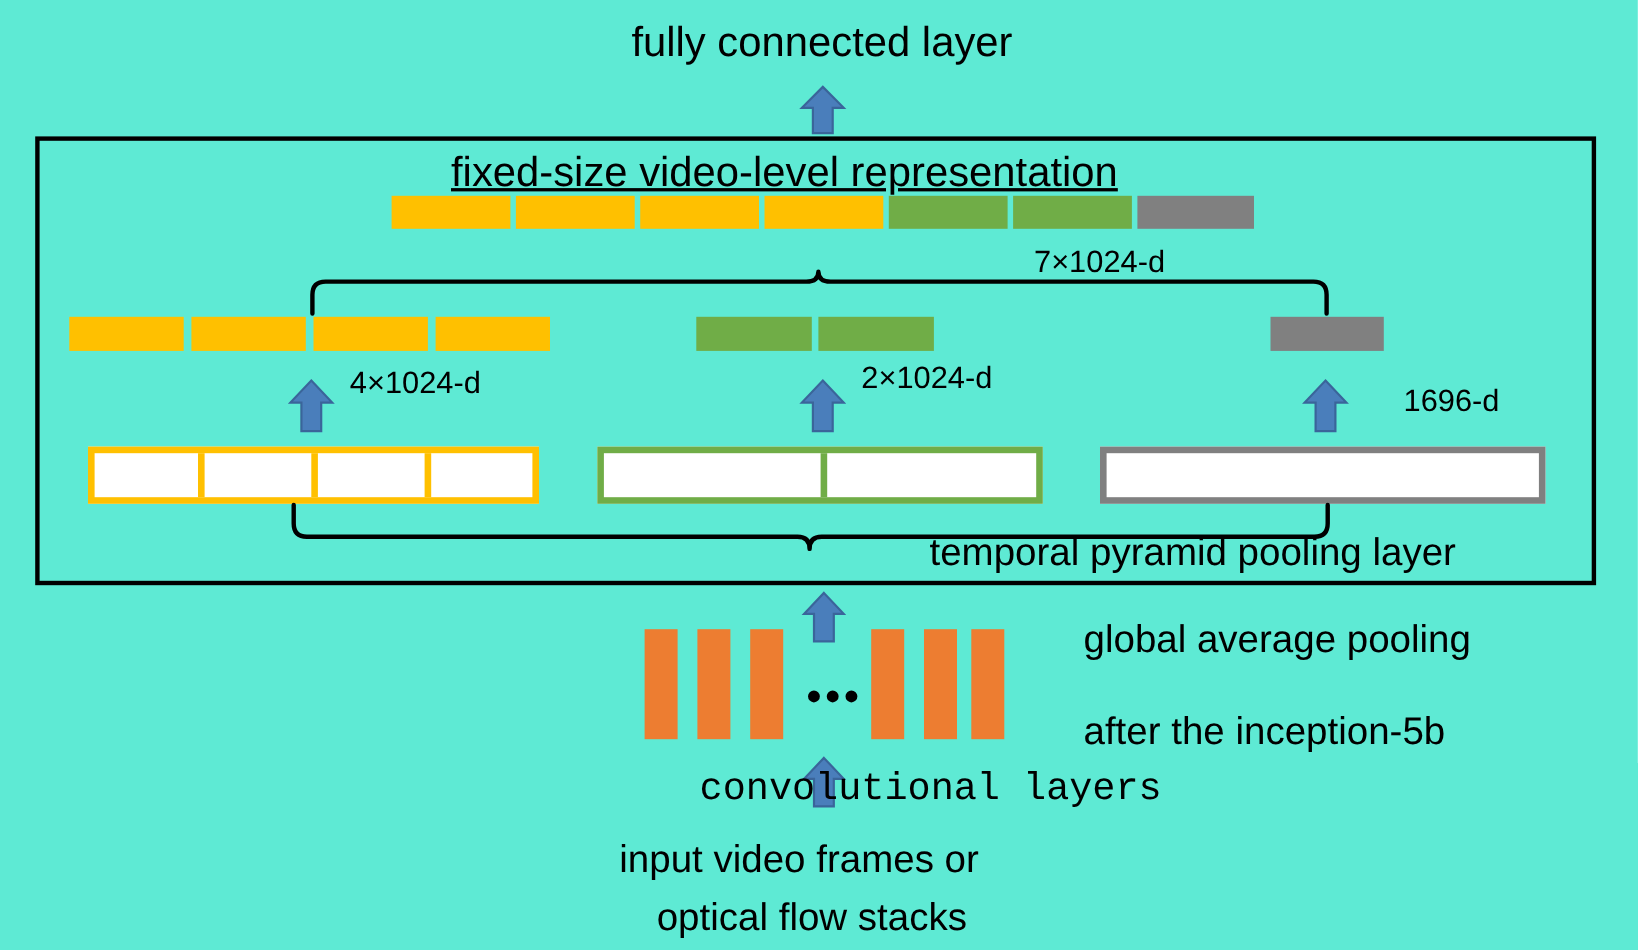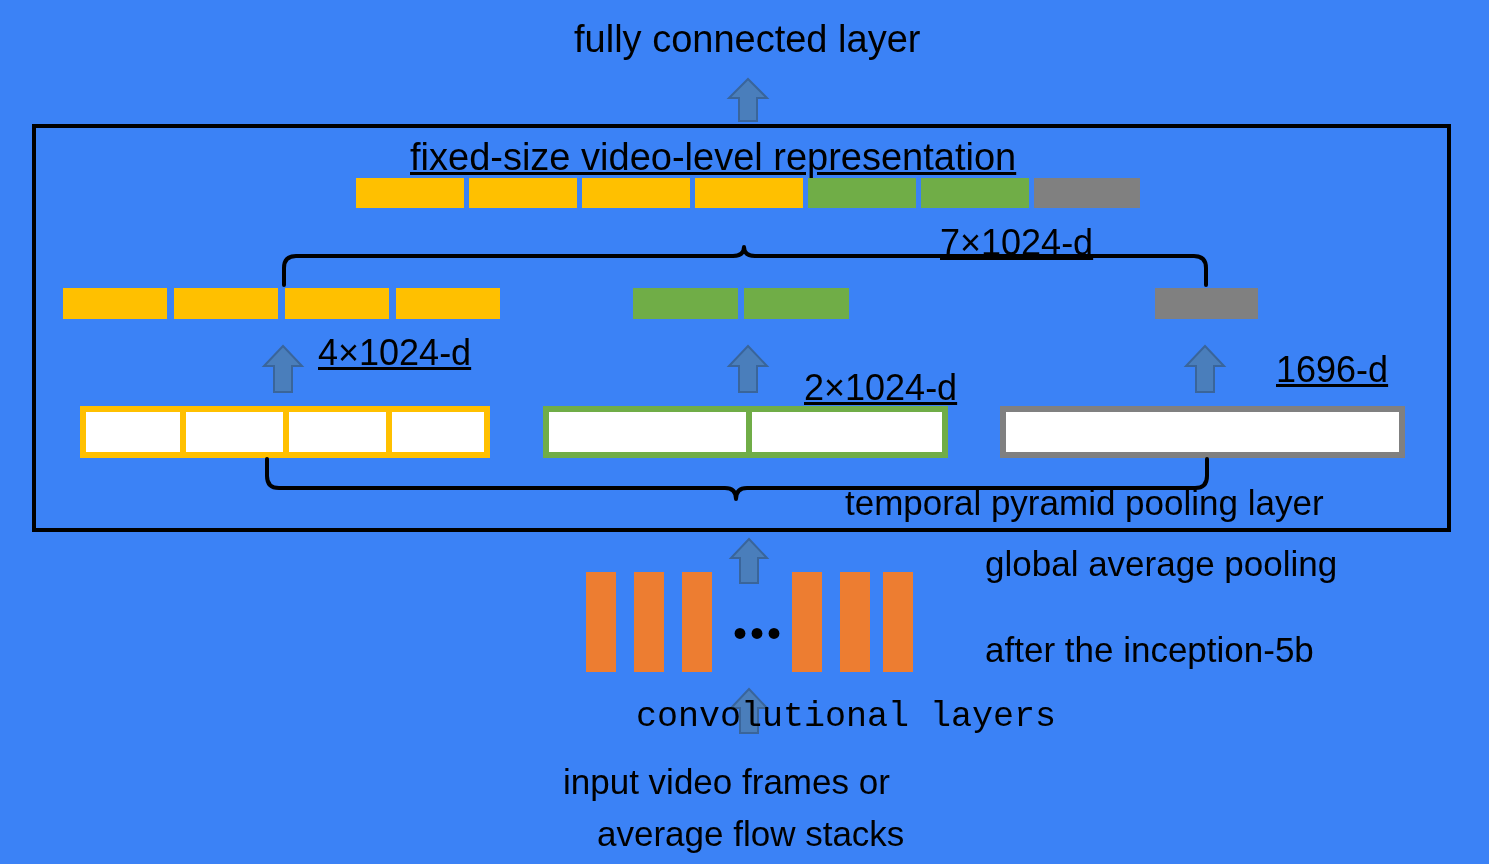--- a/index.html
+++ b/index.html
@@ -8,33 +8,33 @@
     background: #ffffff;
   }
   body {
     font-family: "Liberation Sans", sans-serif;
     color: #000000;
   }
   #canvas {
     position: relative;
     width: 1489px;
     height: 864px;
-    background: #3b82f6;
+    background: #5eead4;
     overflow: hidden;
   }
   .abs { position: absolute; }
   .txt {
     position: absolute;
     white-space: nowrap;
     color: #000000;
     font-weight: 400;
     line-height: 1.15;
   }
   .t-title   { font-size: 38px; }
-  .t-dim     { font-size: 36px; text-decoration: underline; }
+  .t-dim     { font-size: 28px; }
   .t-caption { font-size: 35px; }
 
   
   .cell { position: absolute; }
 
   
   .hollow {
     position: absolute;
     box-sizing: border-box;
     background: #ffffff;
@@ -119,21 +119,21 @@
       <polygon points="21,1 40,21 30,21 30,47 12,47 12,21 2,21" fill="#4A7EBB" stroke="#3A659A" stroke-width="2"></polygon>
     </svg>
   </div>
   <div class="txt t-dim" style="left:318px; top:332px;">4×1024-d</div>
 
   <div class="abs" style="left:727px; top:345px;">
     <svg width="42" height="48" viewBox="0 0 42 48">
       <polygon points="21,1 40,21 30,21 30,47 12,47 12,21 2,21" fill="#4A7EBB" stroke="#3A659A" stroke-width="2"></polygon>
     </svg>
   </div>
-  <div class="txt t-dim" style="left:783px; top:367px;margin-left:21px;">2×1024-d</div>
+  <div class="txt t-dim" style="left:783px; top:328px;">2×1024-d</div>
 
   <div class="abs" style="left:1184px; top:345px;">
     <svg width="42" height="48" viewBox="0 0 42 48">
       <polygon points="21,1 40,21 30,21 30,47 12,47 12,21 2,21" fill="#4A7EBB" stroke="#3A659A" stroke-width="2"></polygon>
     </svg>
   </div>
   <div class="txt t-dim" style="left:1276px; top:349px;">1696-d</div>
 
   <div class="hollow" style="left:80px; top:406px; width:410px; height:52px; border:6px solid #FFC000;">
     <div class="divider" style="left:93.5px; background:#FFC000;"></div>
@@ -166,27 +166,27 @@
     <div class="cell" style="left:0px;   top:0; width:30px; height:100px; background:#ED7D31;"></div>
     <div class="cell" style="left:48px;  top:0; width:30px; height:100px; background:#ED7D31;"></div>
     <div class="cell" style="left:96px;  top:0; width:30px; height:100px; background:#ED7D31;"></div>
     <div class="cell" style="left:206px; top:0; width:30px; height:100px; background:#ED7D31;"></div>
     <div class="cell" style="left:254px; top:0; width:30px; height:100px; background:#ED7D31;"></div>
     <div class="cell" style="left:297px; top:0; width:30px; height:100px; background:#ED7D31;"></div>
   </div>
 
   <div class="dots" style="left:733px; top:613px;">•••</div>
 
-  <div class="txt t-caption" style="left:985px; top:544px;">global average pooling</div>
-  <div class="txt t-caption" style="left:985px; top:630px;">after the inception-5b</div>
+  <div class="txt t-caption" style="left:985px; top:562px;">global average pooling</div>
+  <div class="txt t-caption" style="left:985px; top:645px;">after the inception-5b</div>
 
   <div class="abs" style="left:729px; top:688px;">
     <svg width="40" height="46" viewBox="0 0 40 46">
       <polygon points="20,1 38,20 29,20 29,45 11,45 11,20 2,20" fill="#4A7EBB" stroke="#3A659A" stroke-width="2"></polygon>
     </svg>
   </div>
 
   <div class="txt t-caption" style="left:636px; top:697px;font-family:Liberation Mono, monospace;">convolutional layers</div>
 
   <div class="txt t-caption" style="left:563px; top:762px;">input video frames or</div>
-  <div class="txt t-caption" style="left:597px; top:814px;">average flow stacks</div>
+  <div class="txt t-caption" style="left:597px; top:814px;">optical flow stacks</div>
 
 </div>
 
 </body></html>

